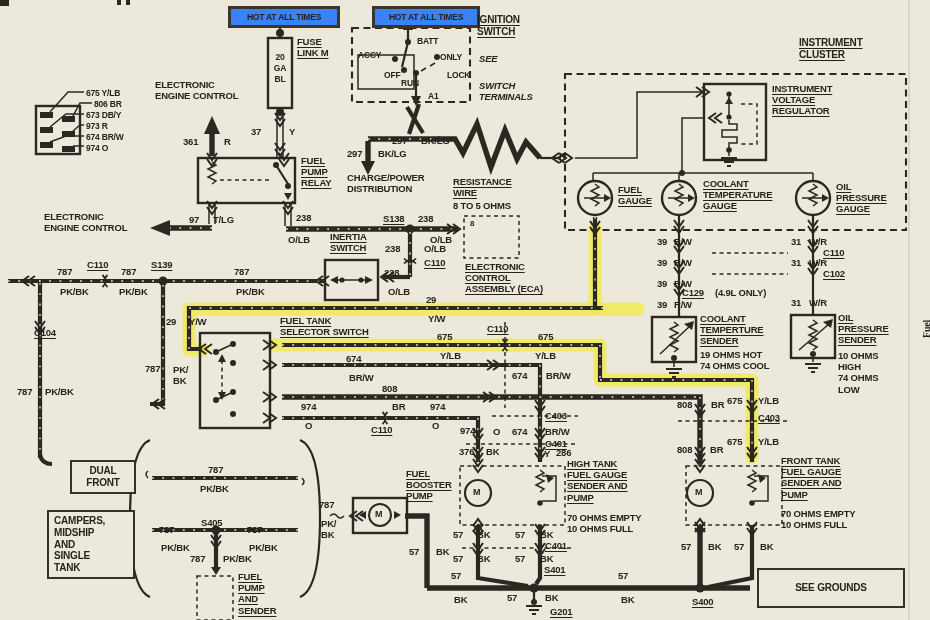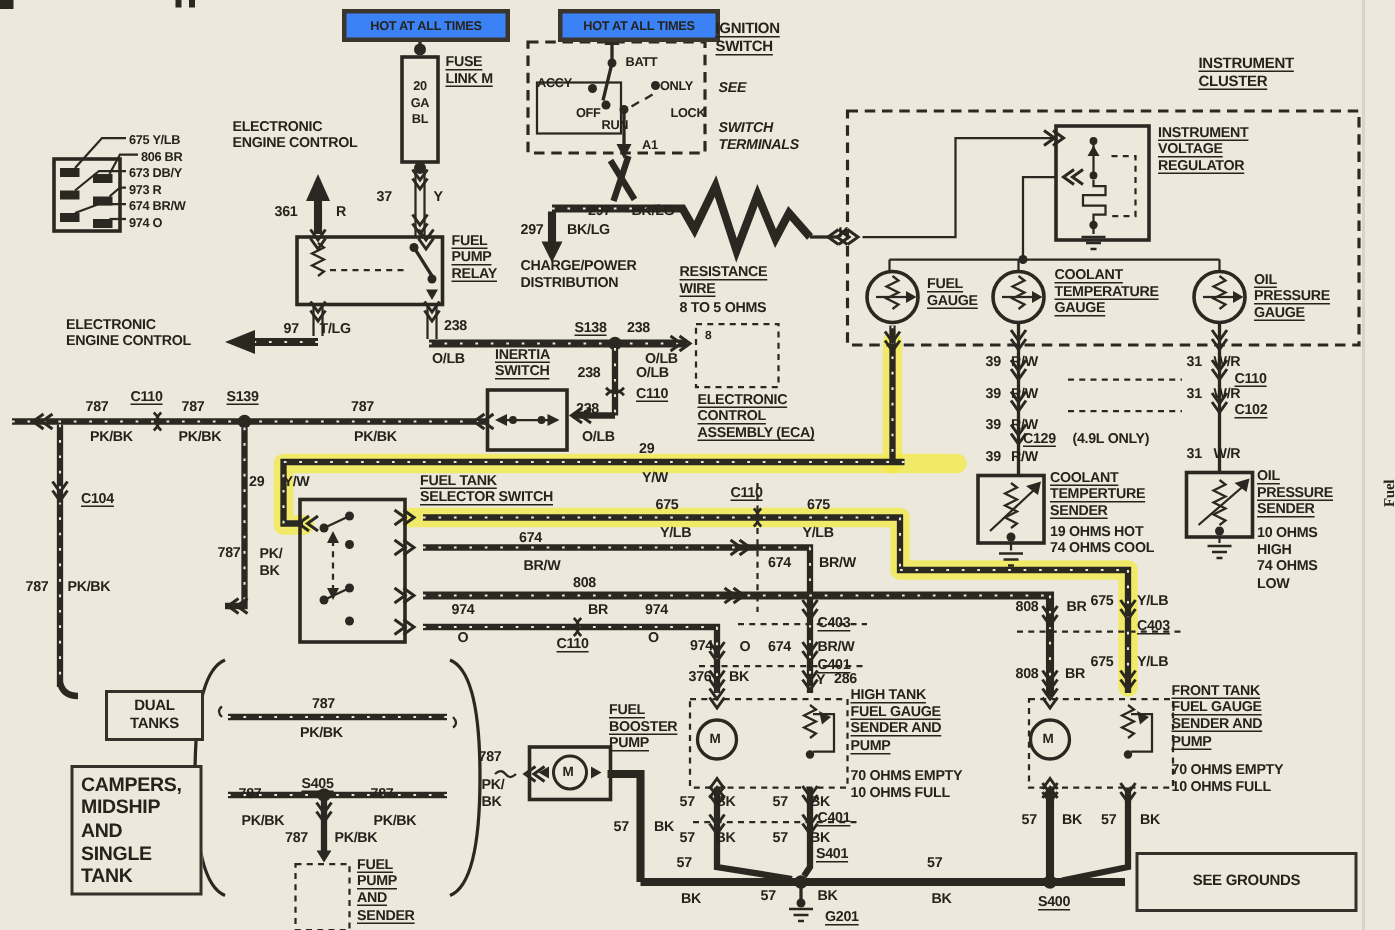--- a/index.html
+++ b/index.html
@@ -457,21 +457,21 @@
       <div class="lbl u" style="left: 330px; top: 231px;">INERTIA
 SWITCH</div>
       <div class="lbl" style="left: 57px; top: 266px;">787</div>
       <div class="lbl u" style="left: 87px; top: 259px;">C110</div>
       <div class="lbl" style="left: 121px; top: 266px;">787</div>
       <div class="lbl" style="left: 60px; top: 286px;">PK/BK</div>
       <div class="lbl" style="left: 119px; top: 286px;">PK/BK</div>
       <div class="lbl u" style="left: 151px; top: 259px;">S139</div>
       <div class="lbl" style="left: 234px; top: 266px;">787</div>
       <div class="lbl" style="left: 236px; top: 286px;">PK/BK</div>
-      <div class="lbl u" style="left: 54px; top: 327px;">C104</div>
+      <div class="lbl u" style="left: 34px; top: 327px;">C104</div>
       <div class="lbl" style="left: 17px; top: 386px;">787</div>
       <div class="lbl" style="left: 45px; top: 386px;">PK/BK</div>
       <div class="lbl" style="left: 166px; top: 316px;">29</div>
       <div class="lbl" style="left: 189px; top: 316px;">Y/W</div>
       <div class="lbl" style="left: 145px; top: 363px;">787</div>
       <div class="lbl" style="left: 173px; top: 364px;">PK/
 BK</div>
       <div class="lbl" style="left: 426px; top: 294px;">29</div>
       <div class="lbl" style="left: 428px; top: 313px;">Y/W</div>
       <div class="lbl u" style="left: 280px; top: 315px;">FUEL TANK
@@ -536,24 +536,24 @@
 74 OHMS COOL</div>
       <div class="lbl u" style="left: 838px; top: 312px;">OIL
 PRESSURE
 SENDER</div>
       <div class="lbl" style="left: 838px; top: 350px;">10 OHMS
 HIGH
 74 OHMS
 LOW</div>
       <div class="lbl rot" style="left: 921px; top: 338px; font-size: 10px;">Fuel Tank Circuit</div>
       <div class="lbl boxed" style="left: 70px; top: 460px; font-size: 10px; width: 52px; text-align: center;">DUAL
-TANKS</div>
+FRONT</div>
       <div class="lbl" style="left: 208px; top: 464px;">787</div>
       <div class="lbl" style="left: 200px; top: 483px;">PK/BK</div>
-      <div class="lbl boxed" style="left: 47px; top: 510px; font-size: 13px; width: 74px;">CAMPERS,
+      <div class="lbl boxed" style="left: 47px; top: 510px; font-size: 10px; width: 74px;">CAMPERS,
 MIDSHIP
 AND
 SINGLE
 TANK</div>
       <div class="lbl" style="left: 159px; top: 524px;">787</div>
       <div class="lbl u" style="left: 201px; top: 517px;">S405</div>
       <div class="lbl" style="left: 247px; top: 524px;">787</div>
       <div class="lbl" style="left: 161px; top: 542px;">PK/BK</div>
       <div class="lbl" style="left: 249px; top: 542px;">PK/BK</div>
       <div class="lbl" style="left: 190px; top: 553px;">787</div>

